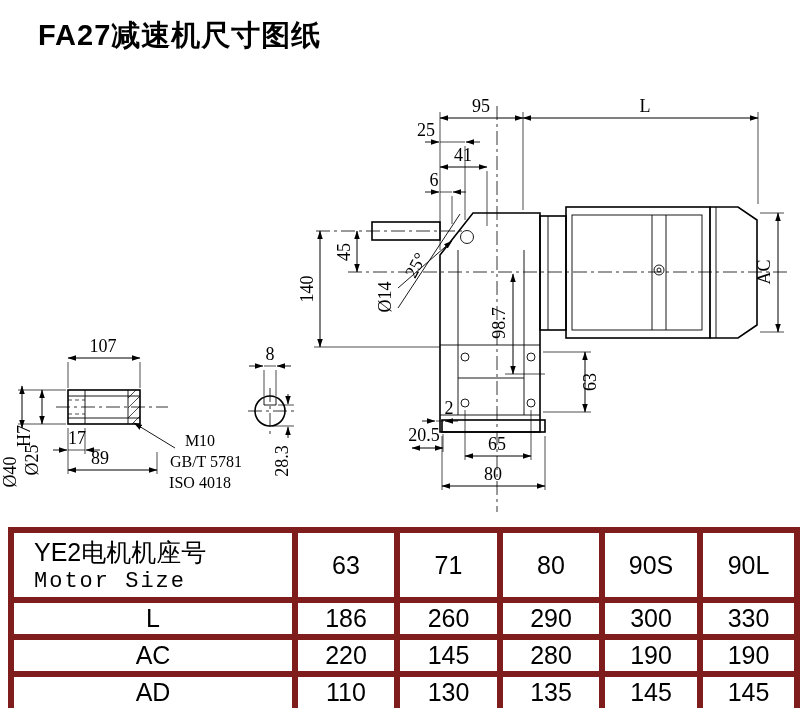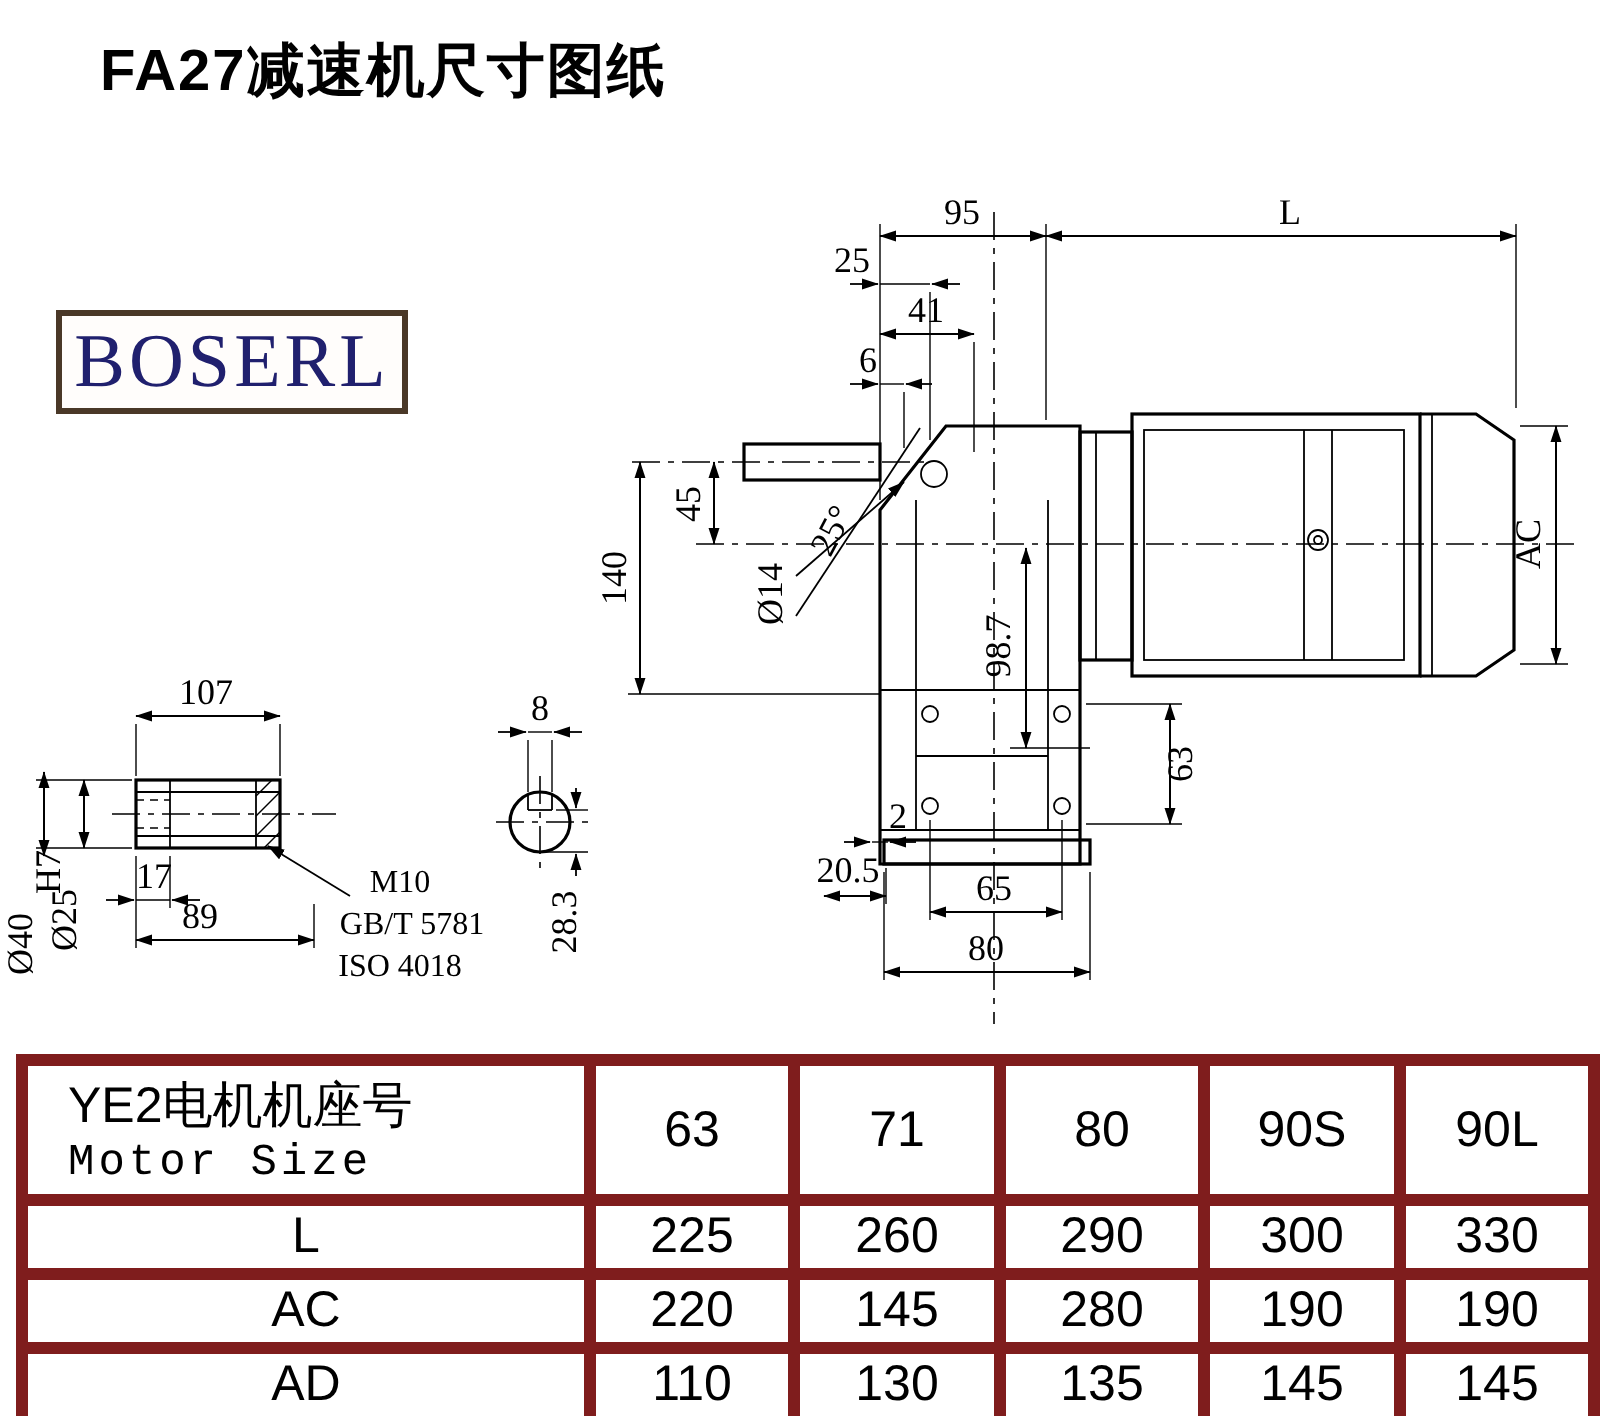--- a/index.html
+++ b/index.html
@@ -1,21 +1,21 @@
 <!DOCTYPE html>
 <html><head>
 <meta charset="utf-8">
 <style>
   * { margin:0; padding:0; box-sizing:border-box; }
   html,body { background:#ffffff; }
   body { width:800px; height:708px; font-family:"Liberation Sans",sans-serif; position:relative; overflow:hidden; }
   .page { position:relative; width:800px; height:708px; background:#ffffff; }
 
   .title { position:absolute; left:38px; top:16px; font-size:29px; font-weight:bold; color:#000;
-           letter-spacing:1px; font-family:"Liberation Sans",sans-serif;margin-left:12px; }
+           letter-spacing:1px; font-family:"Liberation Sans",sans-serif; }
 
   .logo { position:absolute; left:28px; top:155px; width:176px; height:52px;
           border:3px solid #4a3827; background:#fffdfb; display:flex; align-items:center; justify-content:center; }
   .logo span { font-family:"Liberation Serif",serif; font-size:38px; color:#20206e; letter-spacing:2px; }
 
   svg.drawing { position:absolute; left:0; top:0; }
   .outline { stroke:#000; stroke-width:1.6; fill:none; stroke-linejoin:miter; }
   .thin    { stroke:#000; stroke-width:0.9; fill:none; }
   .center  { stroke:#000; stroke-width:0.8; fill:none; stroke-dasharray:14 4 3 4; }
   .dim     { stroke:#000; stroke-width:1; fill:none; marker-start:url(#arr); marker-end:url(#arr); }
@@ -218,23 +218,20 @@
         <text class="dimtxt" x="38" y="460">Ø25</text>
         <text class="dimtxt" x="62" y="452" font-size="12">H7</text>
       </g>
       <text class="dimtxt" x="270" y="360">8</text>
       <text class="dimtxt" x="288" y="461" transform="rotate(-90 288 461)">28.3</text>
     </g>
   </svg>
 
   <h1 class="title">FA27减速机尺寸图纸</h1>
 
-  <div class="logo">
-    <span>BOSERL</span>
-  </div>
 
   <table class="dimtable">
     <colgroup>
       <col style="width:284px">
         <col style="width:102px">
         <col style="width:103px">
       <col style="width:102px">
         <col style="width:98px">
         <col style="width:97px">
     </colgroup>
@@ -245,21 +242,21 @@
           <div class="en">Motor Size</div>
         </td>
         <td>63</td>
         <td>71</td>
         <td>80</td>
         <td>90S</td>
         <td>90L</td>
       </tr>
       <tr>
         <td>L</td>
-        <td>225</td>
+        <td>186</td>
         <td>260</td>
         <td>290</td>
         <td>300</td>
         <td>330</td>
       </tr>
       <tr>
         <td>AC</td>
         <td>220</td>
         <td>145</td>
         <td>280</td>

